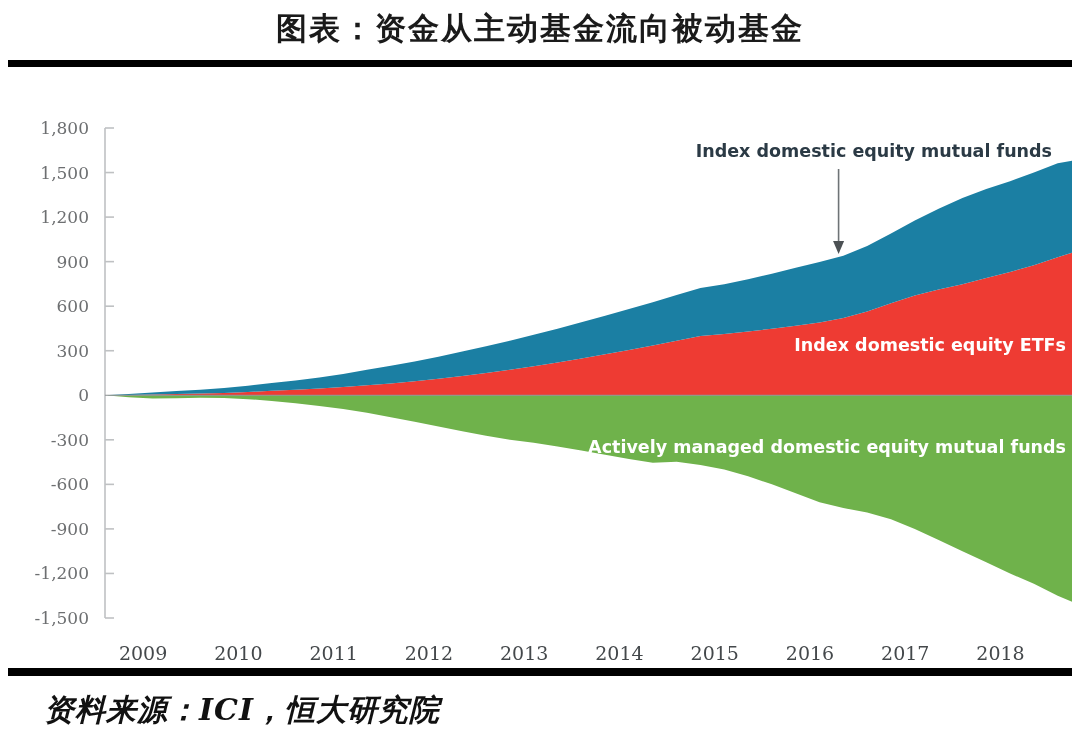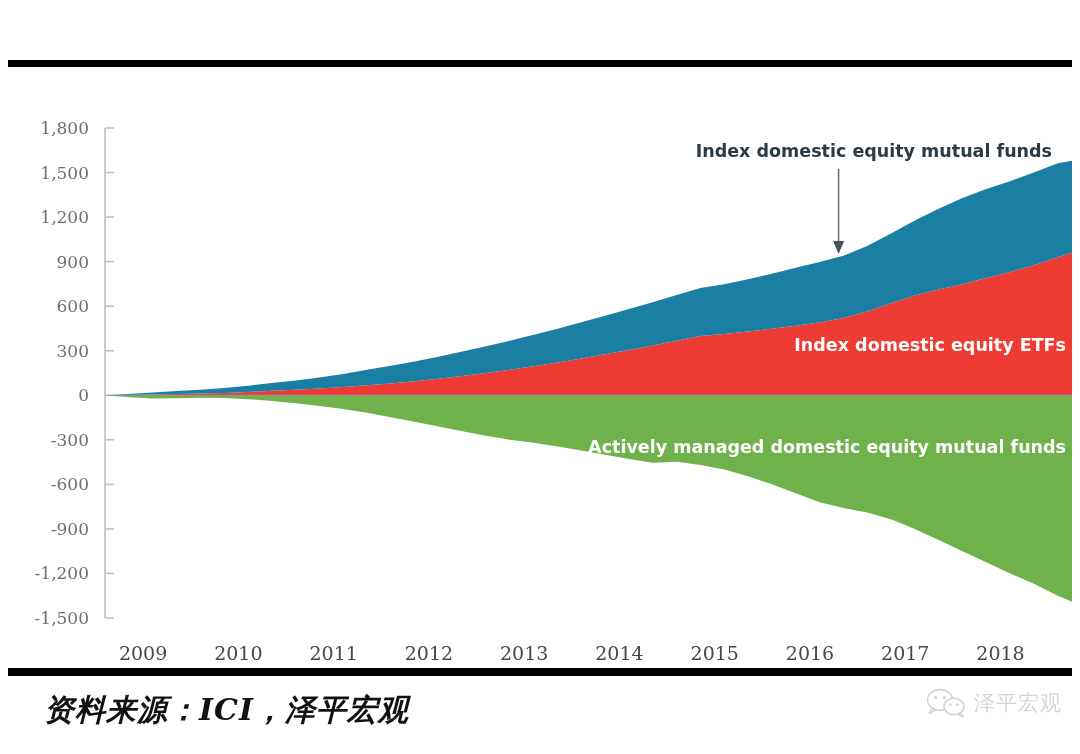--- a/index.html
+++ b/index.html
@@ -117,20 +117,23 @@
     font-weight: 700;
   }
   .series-label.on-fill { fill: #ffffff; }
   .series-label.callout { fill: #2b3a45; }
 </style>
 </head>
 <body>
 
 <div id="page">
 
+  <div class="title-band">
+    <div class="chart-title">图表：资金从主动基金流向被动基金</div>
+  </div>
   <div class="rule-top"></div>
 
   <div class="chart-wrap">
     <svg class="chart-svg" id="chart-svg" width="1080" height="601" viewBox="0 0 1080 601">
       <g id="g-areas">
           <path d="M105,322.27272727272725 L105,322.27272727272725 L128.81773399014756,321.9757575757576 L152.63546798029515,321.530303030303 L176.4532019704427,321.0848484848485 L200.2709359605903,320.4909090909091 L224.08866995073782,319.8969696969697 L247.9064039408854,319.0060606060606 L271.724137931033,317.8181818181818 L295.5418719211806,316.630303030303 L319.3596059113281,315.44242424242424 L343.17733990147565,314.1060606060606 L366.99507389162324,312.1757575757576 L390.8128078817708,310.3939393939394 L414.6305418719184,308.16666666666663 L438.448275862066,305.6424242424242 L462.26600985221353,302.969696969697 L486.0837438423611,300 L509.9014778325087,296.73333333333335 L533.7192118226562,293.169696969697 L557.5369458128039,289.6060606060606 L581.3546798029513,285.44848484848484 L605.1724137930989,281.29090909090905 L628.9901477832465,276.9848484848485 L652.8078817733941,272.53030303030306 L676.6256157635416,267.630303030303 L700.4433497536893,262.8787878787879 L724.2610837438368,261.0969696969697 L748.0788177339845,258.42424242424244 L771.896551724132,255.75151515151515 L795.7142857142795,252.7818181818182 L819.5320197044271,249.5151515151515 L843.3497536945747,245.06060606060606 L867.1674876847222,238.37878787878788 L890.9852216748698,230.2121212121212 L914.8029556650174,222.4909090909091 L938.6206896551649,216.55151515151516 L962.4384236453125,211.20606060606065 L986.25615763546,204.96969696969694 L1010.0738916256076,199.03030303030306 L1033.8916256157552,192.2 L1057.7093596059026,184.1818181818182 L1072,179.7272727272727 L1072,322.27272727272725 L1057.7093596059026,322.27272727272725 L1033.8916256157552,322.27272727272725 L1010.0738916256076,322.27272727272725 L986.25615763546,322.27272727272725 L962.4384236453125,322.27272727272725 L938.6206896551649,322.27272727272725 L914.8029556650174,322.27272727272725 L890.9852216748698,322.27272727272725 L867.1674876847222,322.27272727272725 L843.3497536945747,322.27272727272725 L819.5320197044271,322.27272727272725 L795.7142857142795,322.27272727272725 L771.896551724132,322.27272727272725 L748.0788177339845,322.27272727272725 L724.2610837438368,322.27272727272725 L700.4433497536893,322.27272727272725 L676.6256157635416,322.27272727272725 L652.8078817733941,322.27272727272725 L628.9901477832465,322.27272727272725 L605.1724137930989,322.27272727272725 L581.3546798029513,322.27272727272725 L557.5369458128039,322.27272727272725 L533.7192118226562,322.27272727272725 L509.9014778325087,322.27272727272725 L486.0837438423611,322.27272727272725 L462.26600985221353,322.27272727272725 L438.448275862066,322.27272727272725 L414.6305418719184,322.27272727272725 L390.8128078817708,322.27272727272725 L366.99507389162324,322.27272727272725 L343.17733990147565,322.27272727272725 L319.3596059113281,322.27272727272725 L295.5418719211806,322.27272727272725 L271.724137931033,322.27272727272725 L247.9064039408854,322.27272727272725 L224.08866995073782,322.27272727272725 L200.2709359605903,322.27272727272725 L176.4532019704427,322.27272727272725 L152.63546798029515,322.27272727272725 L128.81773399014756,322.27272727272725 L105,322.27272727272725 Z" fill="#EE3B33" shape-rendering="geometricPrecision"></path>
           <path d="M105,322.27272727272725 L105,322.27272727272725 L128.81773399014756,324.3515151515152 L152.63546798029515,325.5393939393939 L176.4532019704427,325.24242424242425 L200.2709359605903,324.6484848484848 L224.08866995073782,324.94545454545454 L247.9064039408854,326.1333333333333 L271.724137931033,327.9151515151515 L295.5418719211806,330.29090909090905 L319.3596059113281,332.9636363636364 L343.17733990147565,335.9333333333333 L366.99507389162324,339.7939393939394 L390.8128078817708,344.24848484848485 L414.6305418719184,348.7030303030303 L438.448275862066,353.45454545454544 L462.26600985221353,358.2060606060606 L486.0837438423611,362.660606060606 L509.9014778325087,366.8181818181818 L533.7192118226562,369.78787878787875 L557.5369458128039,373.5 L581.3546798029513,377.5090909090909 L605.1724137930989,381.6666666666667 L628.9901477832465,386.1212121212121 L652.8078817733941,389.83333333333337 L676.6256157635416,388.79393939393935 L700.4433497536893,392.06060606060606 L724.2610837438368,396.5151515151515 L748.0788177339845,403.19696969696975 L771.896551724132,411.3636363636364 L795.7142857142795,420.27272727272725 L819.5320197044271,429.1818181818182 L843.3497536945747,435.1212121212121 L867.1674876847222,439.57575757575756 L890.9852216748698,446.25757575757575 L914.8029556650174,455.9090909090909 L938.6206896551649,467.04545454545456 L962.4384236453125,478.1818181818182 L986.25615763546,489.3181818181818 L1010.0738916256076,500.45454545454544 L1033.8916256157552,510.8484848484849 L1057.7093596059026,522.7272727272727 L1072,528.6666666666666 L1072,322.27272727272725 L1057.7093596059026,322.27272727272725 L1033.8916256157552,322.27272727272725 L1010.0738916256076,322.27272727272725 L986.25615763546,322.27272727272725 L962.4384236453125,322.27272727272725 L938.6206896551649,322.27272727272725 L914.8029556650174,322.27272727272725 L890.9852216748698,322.27272727272725 L867.1674876847222,322.27272727272725 L843.3497536945747,322.27272727272725 L819.5320197044271,322.27272727272725 L795.7142857142795,322.27272727272725 L771.896551724132,322.27272727272725 L748.0788177339845,322.27272727272725 L724.2610837438368,322.27272727272725 L700.4433497536893,322.27272727272725 L676.6256157635416,322.27272727272725 L652.8078817733941,322.27272727272725 L628.9901477832465,322.27272727272725 L605.1724137930989,322.27272727272725 L581.3546798029513,322.27272727272725 L557.5369458128039,322.27272727272725 L533.7192118226562,322.27272727272725 L509.9014778325087,322.27272727272725 L486.0837438423611,322.27272727272725 L462.26600985221353,322.27272727272725 L438.448275862066,322.27272727272725 L414.6305418719184,322.27272727272725 L390.8128078817708,322.27272727272725 L366.99507389162324,322.27272727272725 L343.17733990147565,322.27272727272725 L319.3596059113281,322.27272727272725 L295.5418719211806,322.27272727272725 L271.724137931033,322.27272727272725 L247.9064039408854,322.27272727272725 L224.08866995073782,322.27272727272725 L200.2709359605903,322.27272727272725 L176.4532019704427,322.27272727272725 L152.63546798029515,322.27272727272725 L128.81773399014756,322.27272727272725 L105,322.27272727272725 Z" fill="#6FB24B" shape-rendering="geometricPrecision"></path>
           <path d="M105,322.27272727272725 L105,322.27272727272725 L128.81773399014756,321.0848484848485 L152.63546798029515,319.45151515151514 L176.4532019704427,318.1151515151515 L200.2709359605903,316.630303030303 L224.08866995073782,314.9969696969697 L247.9064039408854,312.76969696969695 L271.724137931033,310.0969696969697 L295.5418719211806,307.4242424242424 L319.3596059113281,304.4545454545455 L343.17733990147565,301.0393939393939 L366.99507389162324,296.73333333333335 L390.8128078817708,292.8727272727273 L414.6305418719184,288.56666666666666 L438.448275862066,283.6666666666667 L462.26600985221353,278.6181818181818 L486.0837438423611,273.27272727272725 L509.9014778325087,267.630303030303 L533.7192118226562,261.69090909090914 L557.5369458128039,255.75151515151515 L581.3546798029513,249.2181818181818 L605.1724137930989,242.6848484848485 L628.9901477832465,236.0030303030303 L652.8078817733941,229.1727272727273 L676.6256157635416,221.89696969696968 L700.4433497536893,215.06666666666666 L724.2610837438368,211.20606060606065 L748.0788177339845,206.15757575757573 L771.896551724132,200.8121212121212 L795.7142857142795,194.87272727272727 L819.5320197044271,188.93333333333334 L843.3497536945747,182.6969696969697 L867.1674876847222,173.04545454545456 L890.9852216748698,160.42424242424244 L914.8029556650174,147.50606060606066 L938.6206896551649,135.62727272727273 L962.4384236453125,125.08484848484852 L986.25615763546,115.87878787878788 L1010.0738916256076,108.15757575757578 L1033.8916256157552,99.54545454545456 L1057.7093596059026,90.33939393939397 L1072,87.66666666666669 L1072,179.7272727272727 L1057.7093596059026,184.1818181818182 L1033.8916256157552,192.2 L1010.0738916256076,199.03030303030306 L986.25615763546,204.96969696969694 L962.4384236453125,211.20606060606065 L938.6206896551649,216.55151515151516 L914.8029556650174,222.4909090909091 L890.9852216748698,230.2121212121212 L867.1674876847222,238.37878787878788 L843.3497536945747,245.06060606060606 L819.5320197044271,249.5151515151515 L795.7142857142795,252.7818181818182 L771.896551724132,255.75151515151515 L748.0788177339845,258.42424242424244 L724.2610837438368,261.0969696969697 L700.4433497536893,262.8787878787879 L676.6256157635416,267.630303030303 L652.8078817733941,272.53030303030306 L628.9901477832465,276.9848484848485 L605.1724137930989,281.29090909090905 L581.3546798029513,285.44848484848484 L557.5369458128039,289.6060606060606 L533.7192118226562,293.169696969697 L509.9014778325087,296.73333333333335 L486.0837438423611,300 L462.26600985221353,302.969696969697 L438.448275862066,305.6424242424242 L414.6305418719184,308.16666666666663 L390.8128078817708,310.3939393939394 L366.99507389162324,312.1757575757576 L343.17733990147565,314.1060606060606 L319.3596059113281,315.44242424242424 L295.5418719211806,316.630303030303 L271.724137931033,317.8181818181818 L247.9064039408854,319.0060606060606 L224.08866995073782,319.8969696969697 L200.2709359605903,320.4909090909091 L176.4532019704427,321.0848484848485 L152.63546798029515,321.530303030303 L128.81773399014756,321.9757575757576 L105,322.27272727272725 Z" fill="#1B7FA3" shape-rendering="geometricPrecision"></path>
         </g>
       <g id="g-axis">
@@ -178,31 +181,16 @@
           <text x="1052" y="84" text-anchor="end" class="series-label callout">Index domestic equity mutual funds</text>
           <line x1="838.5862068965495" y1="96" x2="838.5862068965495" y2="168.94424242424128" stroke="#6e7376" stroke-width="1.6"></line>
           <path d="M833.0862068965495,167.94424242424128 L844.0862068965495,167.94424242424128 L838.5862068965495,180.94424242424128 Z" fill="#4c5154"></path>
           <text x="1066" y="278.3818181818182" text-anchor="end" class="series-label on-fill">Index domestic equity ETFs</text>
           <text x="1066" y="379.9454545454562" text-anchor="end" class="series-label on-fill">Actively managed domestic equity mutual funds</text>
         </g>
     </svg>
   </div>
 
   <div class="rule-bottom"></div>
-  <div class="source-note">资料来源：ICI，泽平宏观</div>
+  <div class="source-note">资料来源：ICI，恒大研究院</div>
 
-  <div class="watermark">
-    <span>
-      <svg class="wechat-icon" width="40" height="30" viewBox="0 0 40 30" aria-hidden="true">
-        <ellipse cx="14" cy="12" rx="12.5" ry="10.4" fill="none" stroke="#9a9a9a" stroke-width="1.6"></ellipse>
-        <path d="M6 20 L3.2 25.4 L9.4 22.4 Z" fill="none" stroke="#9a9a9a" stroke-width="1.6" stroke-linejoin="round"></path>
-        <circle cx="9.6" cy="9.6" r="1.7" fill="#9a9a9a"></circle>
-        <circle cx="18.4" cy="9.6" r="1.7" fill="#9a9a9a"></circle>
-        <ellipse cx="28" cy="18.5" rx="10" ry="8.3" fill="#ffffff" stroke="#9a9a9a" stroke-width="1.6"></ellipse>
-        <path d="M34.4 24.6 L37.2 28.8 L32.2 26.6 Z" fill="none" stroke="#9a9a9a" stroke-width="1.6" stroke-linejoin="round"></path>
-        <circle cx="24.4" cy="16.6" r="1.4" fill="#9a9a9a"></circle>
-        <circle cx="31.6" cy="16.6" r="1.4" fill="#9a9a9a"></circle>
-      </svg>
-    </span>
-    <span class="wm-text">泽平宏观</span>
-  </div>
 
 </div>
 
 </body></html>

